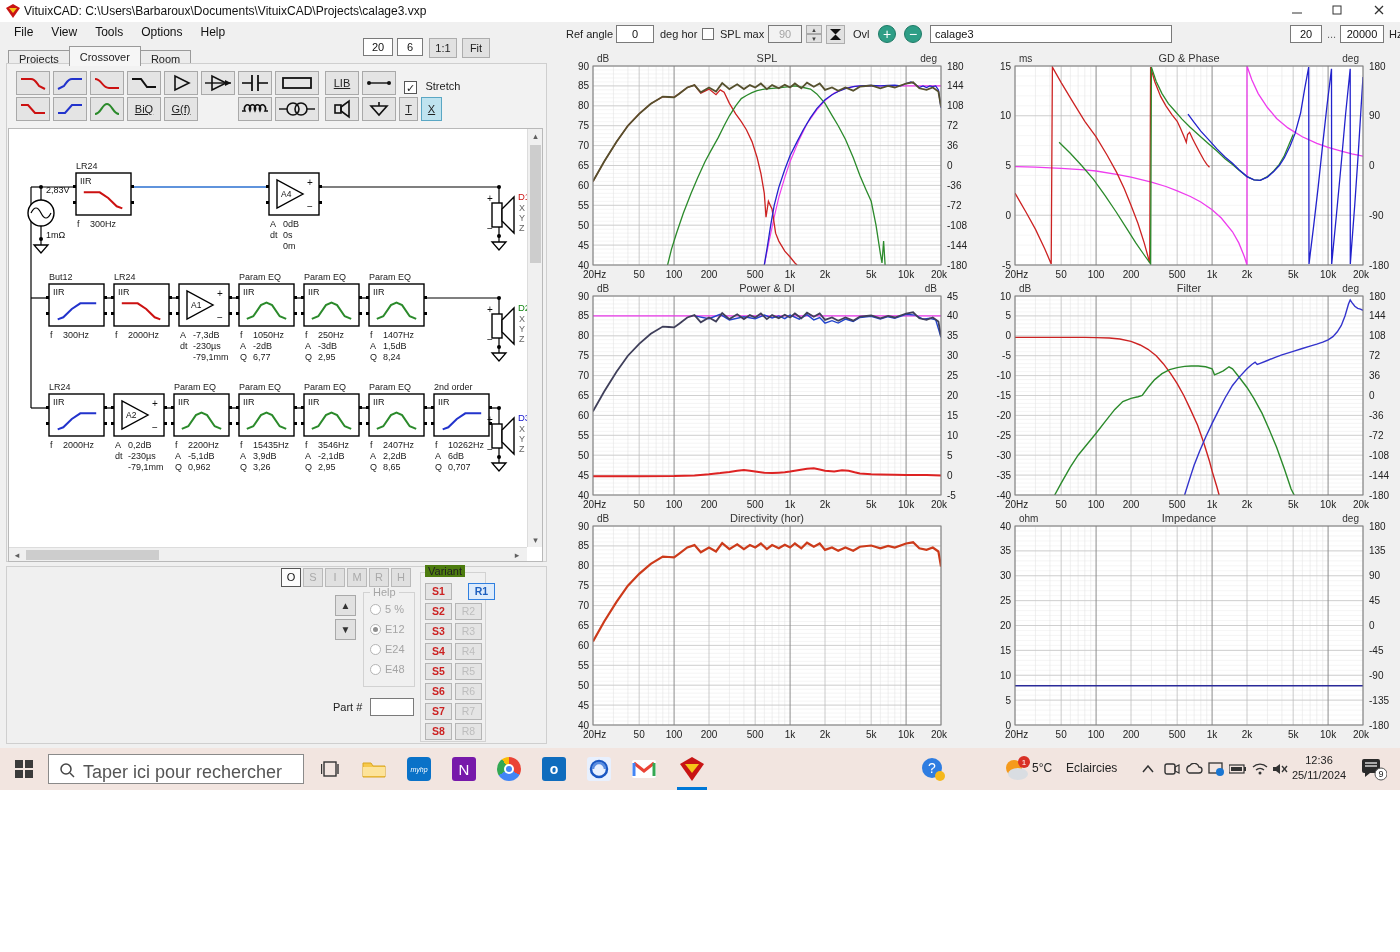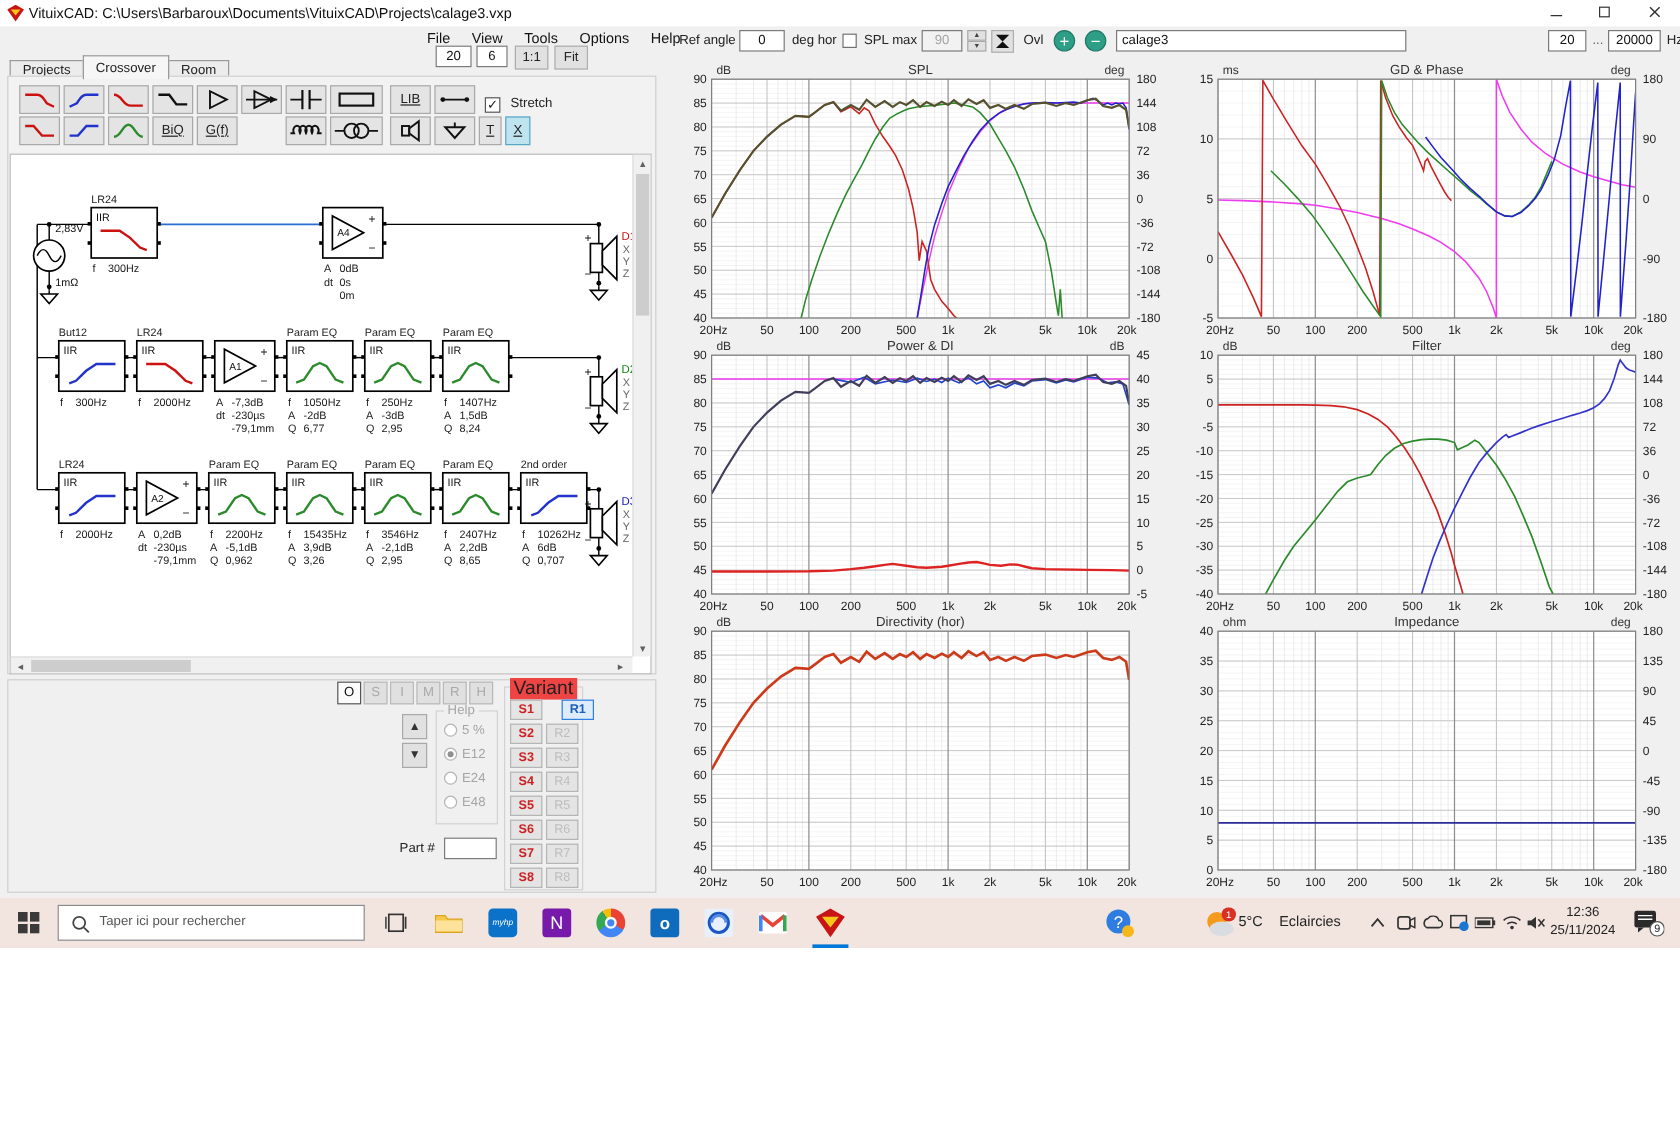--- a/index.html
+++ b/index.html
@@ -8,21 +8,21 @@
   #app { position:absolute; left:0; top:0; width:1400px; height:748px; background:#f0f0f0; }
 
   
   #titlebar { position:absolute; left:0; top:0; width:1400px; height:22px; background:#ffffff; }
   #titlebar .title { position:absolute; left:24px; top:4px; font-size:12px; color:#111; }
   .appicon { position:absolute; left:6px; top:4px; width:14px; height:14px; }
   .winbtn { position:absolute; top:0; width:34px; height:22px; text-align:center; color:#333; }
   .winbtn svg { margin-top:5px; }
 
   
-  #menubar { position:absolute; left:16px; top:22px; width:560px; height:22px;text-align:right; }
+  #menubar { position:absolute; left:5px; top:22px; width:560px; height:22px; }
   .menu-item { display:inline-block; padding:3px 9px; font-size:12px; color:#111; }
 
   
   #zoomctrl { position:absolute; left:363px; top:38px; height:22px; }
   .tinput { background:#fff; border:1px solid #7a7a7a; font-size:11px; text-align:center; height:18px; color:#111; }
   .btn { background:#e1e1e1; border:1px solid #adadad; font-size:11px; color:#222; text-align:center; }
 
   
   #tabs { position:absolute; left:8px; top:46px; height:18px; }
   .tab { display:inline-block; padding:2px 10px 3px; font-size:11px; color:#222; background:#ececec; border:1px solid #9a9a9a; border-bottom:none; margin-right:-1px; position:relative; top:2px;}
@@ -49,40 +49,40 @@
   #ptable { position:absolute; left:16px; top:595px; width:310px; height:120px; border:1px solid #333; background:#a9a9a9; }
   #ptable .hrow { display:flex; height:19px; background:#ffffff; border-bottom:1px solid #333; }
   #ptable .hcell { font-size:11px; color:#111; padding:2px 3px; border-right:1px solid #c9c9c9; overflow:hidden; }
   .arrowbtn { position:absolute; left:335px; width:21px; height:21px; background:#e1e1e1; border:1px solid #a9a9a9; text-align:center; font-size:10px; color:#333; line-height:19px; }
   #snapbox { position:absolute; left:363px; top:592px; width:52px; height:95px; border:1px solid #d2d2d2; }
   #snapbox .glabel { position:absolute; top:-7px; left:6px; background:#f0f0f0; padding:0 3px; font-size:11px; color:#a5a5a5; }
   .radio-row { position:absolute; left:6px; font-size:11px; color:#a5a5a5; }
   .rdot { display:inline-block; width:11px; height:11px; border:1px solid #b5b5b5; border-radius:50%; background:#fff; vertical-align:-2px; margin-right:4px; position:relative; }
   .rdot.sel::after { content:""; position:absolute; left:2px; top:2px; width:5px; height:5px; border-radius:50%; background:#8f8f8f; }
   #variantbox { position:absolute; left:420px; top:572px; width:66px; height:170px; border:1px solid #d2d2d2; }
-  #variantbox .glabel { position:absolute; top:-8px; left:4px; background:#ef4444; padding:0 3px; font-size:16px; color:#222; }
+  #variantbox .glabel { position:absolute; top:-8px; left:4px; background:#4d7c0f; padding:0 3px; font-size:11px; color:#222; }
   .vbtn { position:absolute; width:27px; height:17px; font-size:10.5px; text-align:center; line-height:15px; background:#e4e4e4; border:1px solid #b5b5b5; }
   .vbtn.s { color:#cc2222; font-weight:bold; }
   .vbtn.r { color:#bdbdbd; }
   .vbtn.r.active { color:#1d5fbf; font-weight:bold; background:#ddebfb; border:1px solid #2f7fe0;margin-left:13px; }
 
   
   #chartheader { position:absolute; left:560px; top:24px; width:840px; height:22px; font-size:11px; color:#222; }
   #chartheader .hl { position:absolute; top:4px; }
   #chartheader .tinput { position:absolute; top:1px; }
   .cb { position:absolute; top:4px; width:12px; height:12px; background:#fff; border:1px solid #707070; }
   .circlebtn { position:absolute; top:1px; width:18px; height:18px; border-radius:50%; background:#2e9e86; color:#fff; font-size:14px; text-align:center; line-height:16px; border:1px solid #1f7a66; }
   .spin { position:absolute; width:16px; height:9px; background:#e1e1e1; border:1px solid #a9a9a9; font-size:6px; color:#444; text-align:center; line-height:8px; }
 
   .chart { position:absolute; width:412px; height:230px; }
 
   
   #taskbar { position:absolute; left:0; top:748px; width:1400px; height:42px; background:#f2e5e0; }
   #searchbox { position:absolute; left:48px; top:6px; width:256px; height:30px; background:#fff; border:1px solid #8a8a8a; }
-  #searchbox span { position:absolute; left:34px; top:7px; font-size:11px; color:#555; }
+  #searchbox span { position:absolute; left:34px; top:7px; font-size:18px; color:#555; }
   .tb-ico { position:absolute; top:5px; width:32px; height:32px; display:flex; align-items:center; justify-content:center; }
   .tray-txt { position:absolute; font-size:12px; color:#222; }
   .clock { position:absolute; left:1288px; top:5px; width:62px; text-align:center; font-size:11px; color:#222; line-height:15px; }
   .underline-active { position:absolute; top:43px; width:30px; height:3px; background:#0078d7; }
 </style>
 </head>
 <body>
 
 <div id="screen">
 <div id="app">

